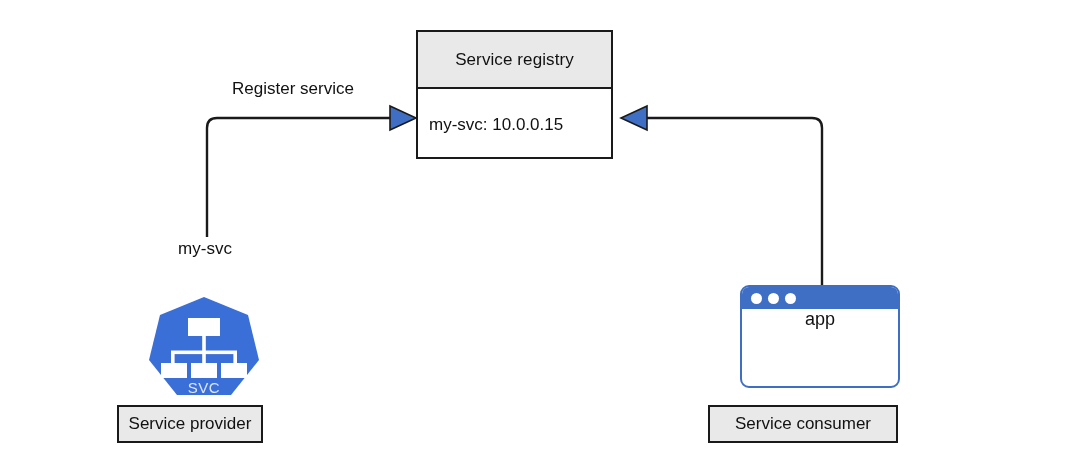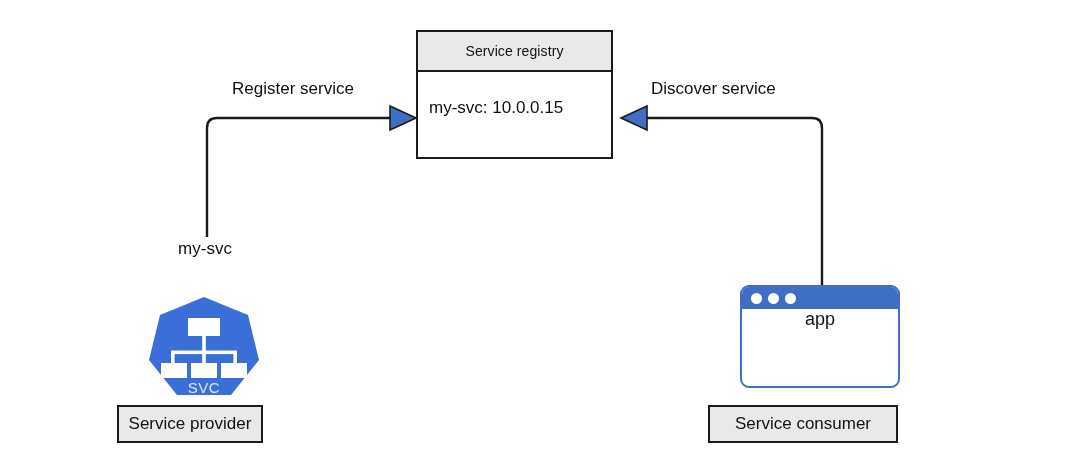--- a/index.html
+++ b/index.html
@@ -27,28 +27,28 @@
   #registry {
     left: 416px;
     top: 30px;
     width: 197px;
     height: 129px;
     border: 2px solid #1a1a1a;
     box-sizing: border-box;
     background: #ffffff;
   }
   #registry-header {
-    height: 40px;
+    height: 57px;
     background: #e9e9e9;
     border-bottom: 2px solid #1a1a1a;
     box-sizing: border-box;
     display: flex;
     align-items: center;
     justify-content: center;
-    font-size: 14px;
+    font-size: 17px;
     color: #111111;
     letter-spacing: .1px;
   }
   #registry-body {
     height: 85px;
     display: flex;
     align-items: center;
     justify-content: flex-start;
     padding-left: 11px;
     box-sizing: border-box;
@@ -163,21 +163,20 @@
   </svg>
 
   <div id="registry" class="abs">
     <div id="registry-header">Service registry</div>
     <div id="registry-body">
       <span id="registry-entry">my-svc: 10.0.0.15</span>
     </div>
   </div>
 
   <div id="label-register" class="abs edge-label">Register service</div>
-  <div id="label-discover" class="abs edge-label">Discover service</div>
 
   <div id="svc-meta" class="abs">
     <div>my-svc</div>
   </div>
 
   <svg id="svc-icon" class="abs" viewBox="0 0 114 104" xmlns="http://www.w3.org/2000/svg">
 
     <polygon points="57,1 101,19 112,64 84,99 30,99 2,64 13,19" fill="#3a6fd8"></polygon>
 
     <rect x="41" y="22" width="32" height="18" fill="#ffffff"></rect>

